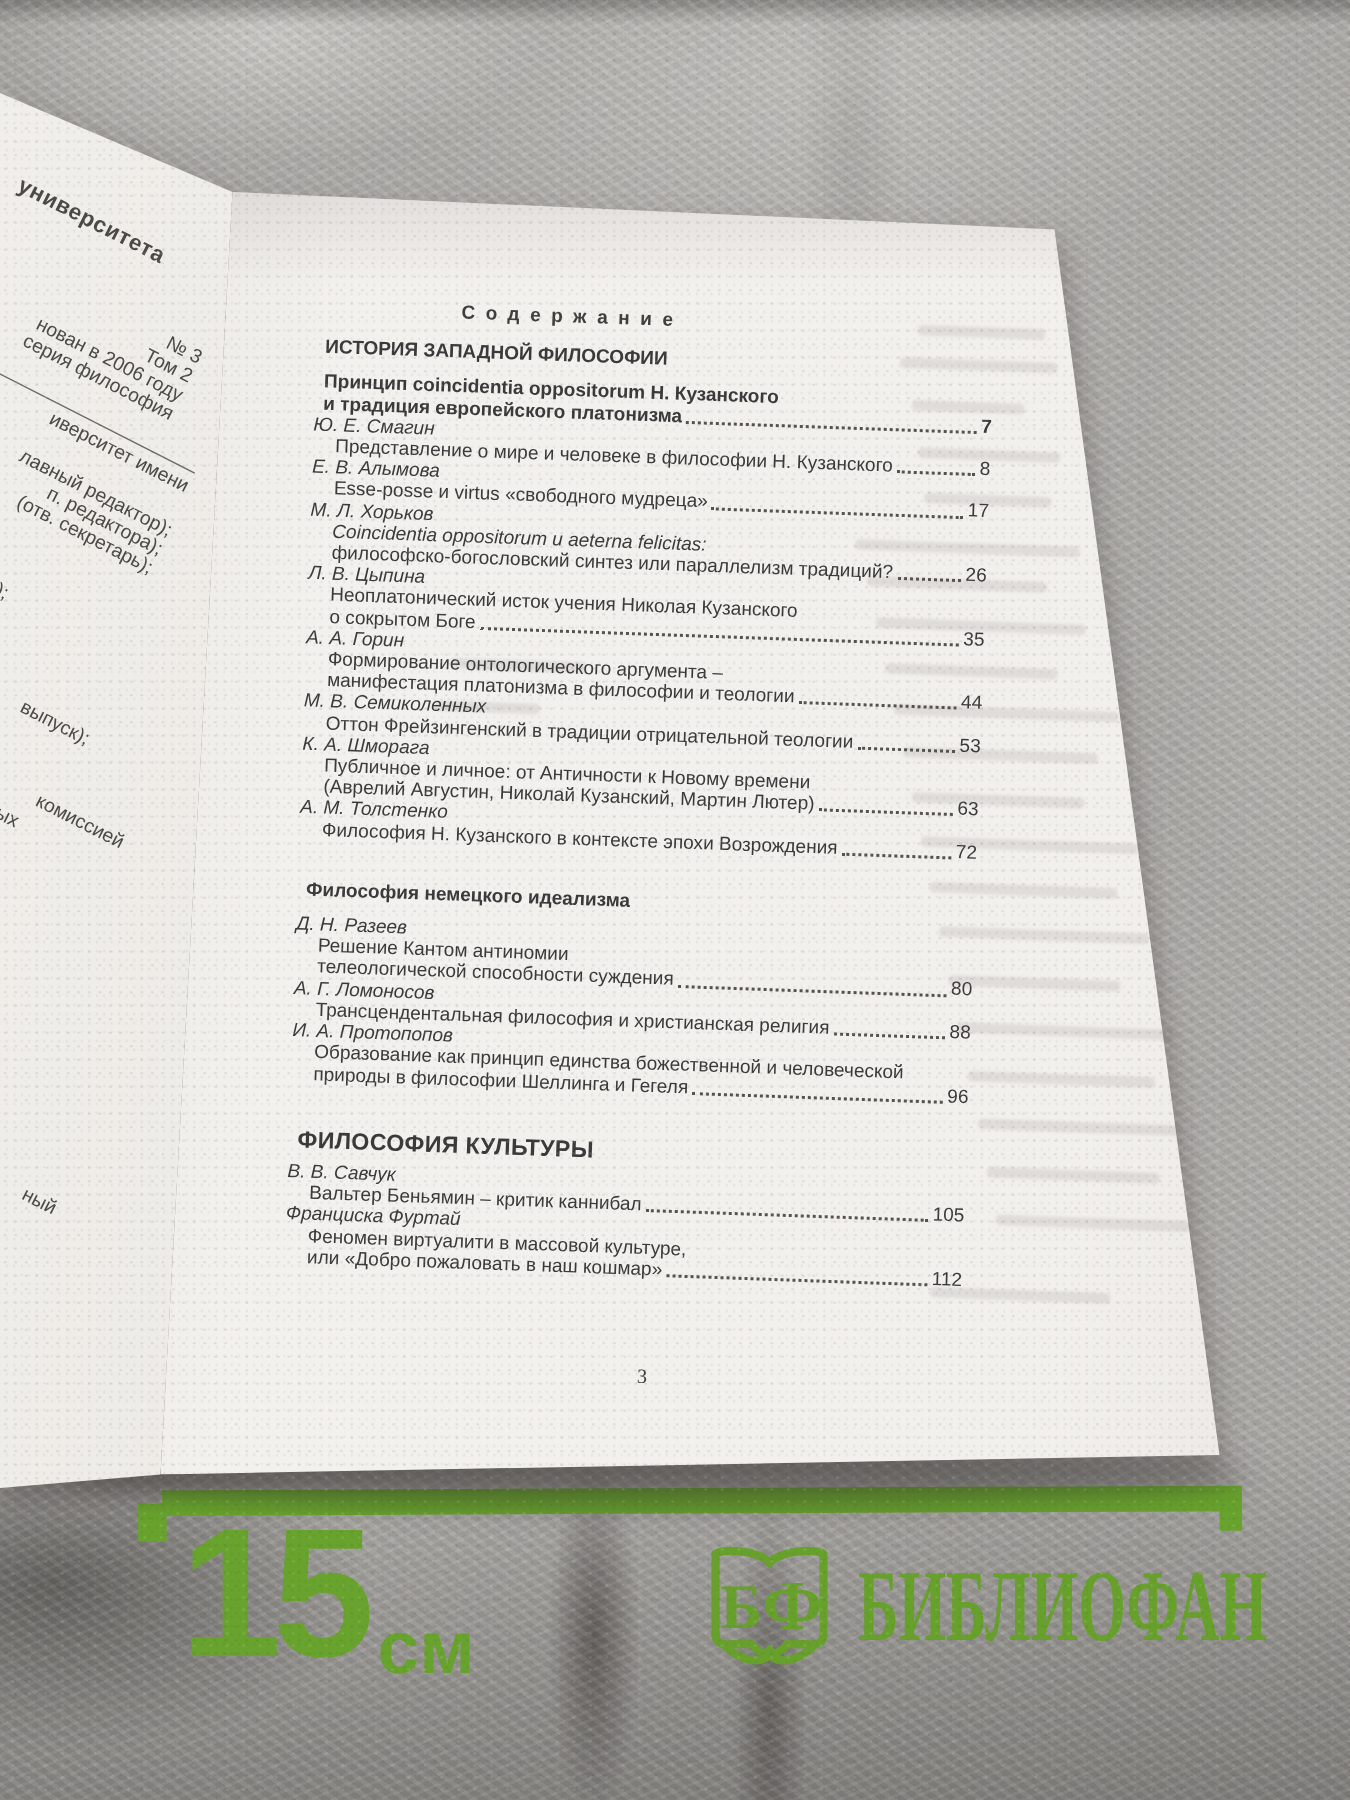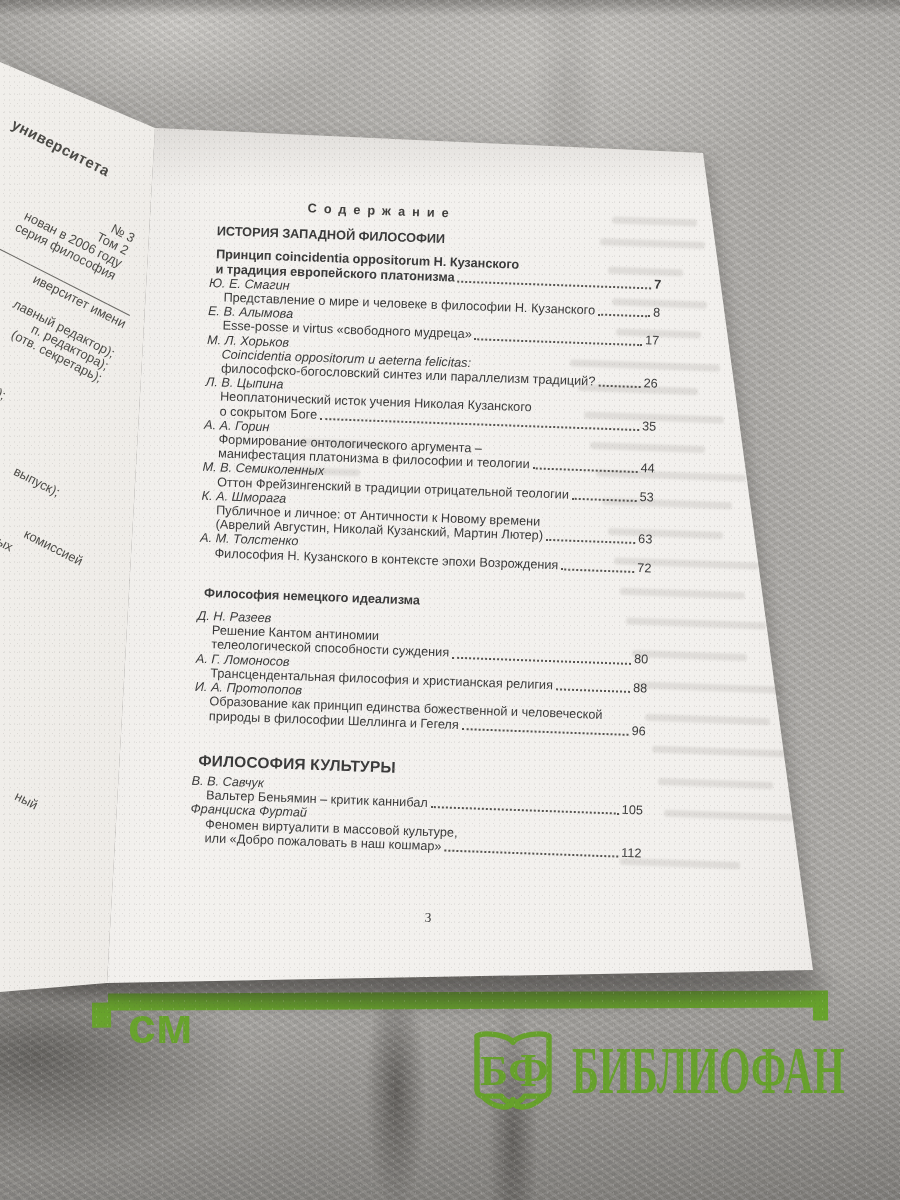--- a/index.html
+++ b/index.html
@@ -97,20 +97,21 @@
 </style>
 </head>
 <body>
 
 <div id="canvas">
   <div class="wall"></div>
   <div class="mottle"></div>
 
   <div class="ruler-bar"></div>
   <div class="ruler-label">
+    <span class="r-num">15</span>
     <span class="r-unit">см</span>
   </div>
 
   <div class="brand">
     <svg width="90" height="92" viewBox="0 0 100 100">
       <g fill="none" stroke="#67a12c" stroke-width="6" stroke-linejoin="round" stroke-linecap="round">
         <path d="M50 19 C43 10 18 8 10 12 L10 72 C10 78 15 80 22 79 L37 79 C43 87 48 87 50 83"></path>
         <path d="M50 19 C57 10 82 8 90 12 L90 72 C90 78 85 80 78 79 L63 79 C57 87 52 87 50 83"></path>
         <path d="M16 79 C28 92 44 94 50 87 C56 94 72 92 84 79"></path>
       </g>

